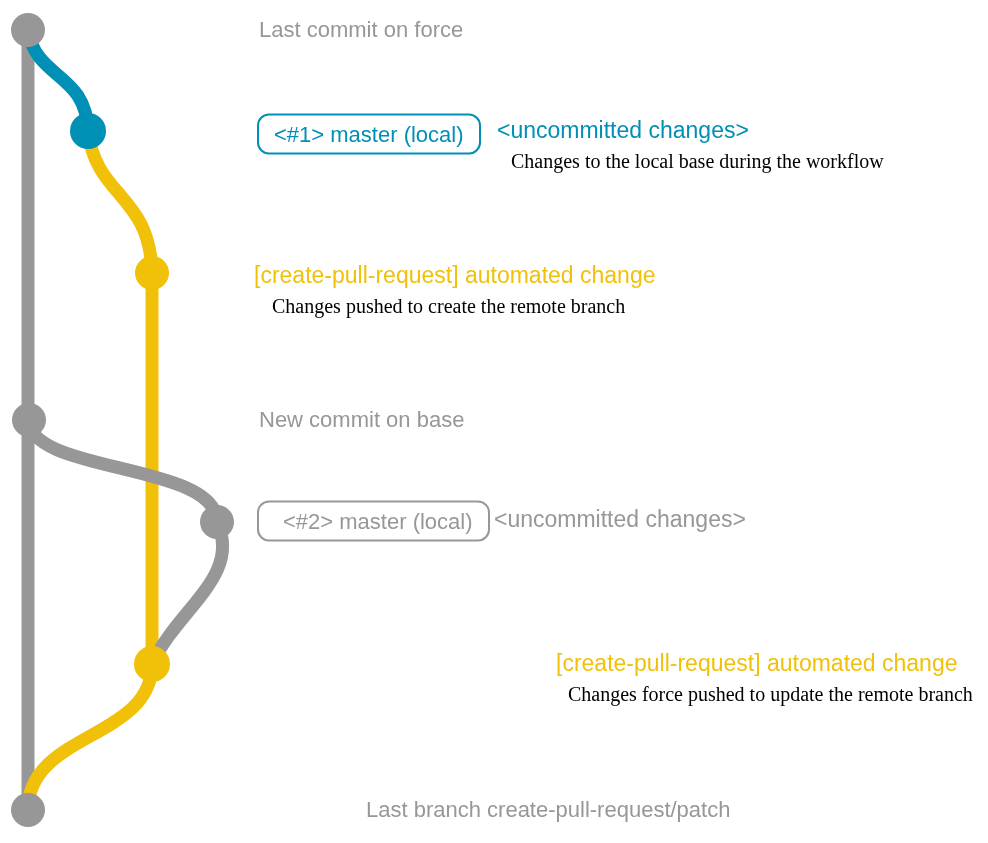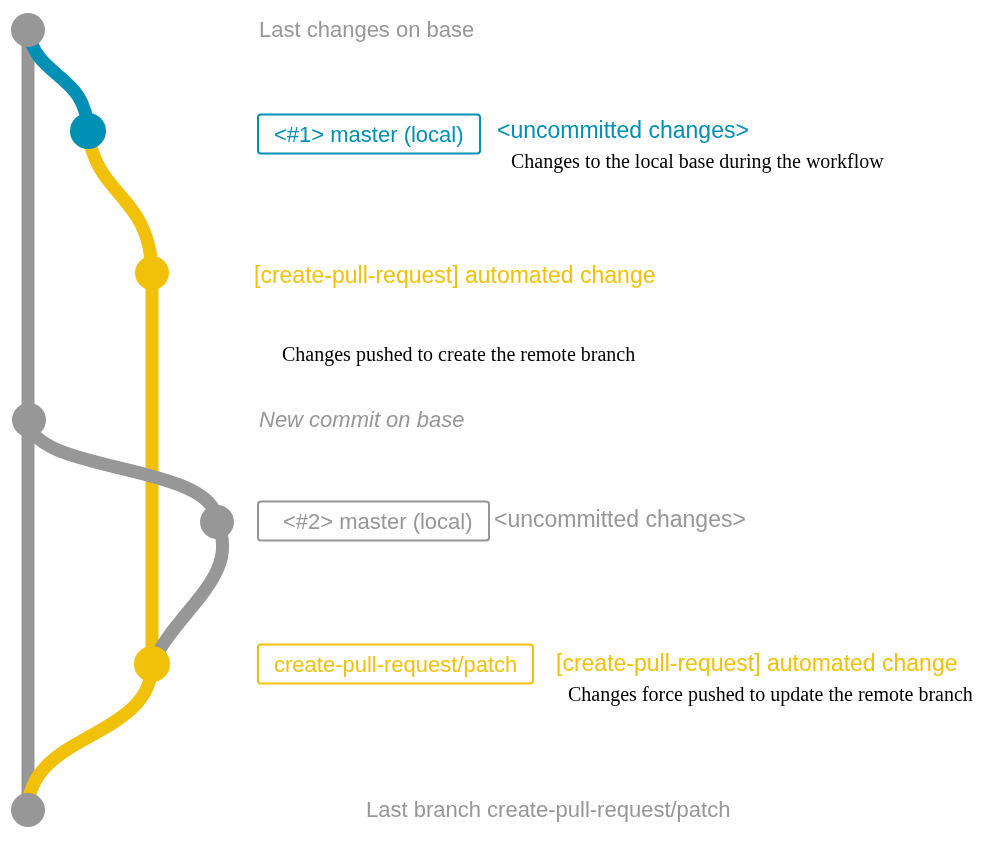--- a/index.html
+++ b/index.html
@@ -19,21 +19,21 @@
     font-size: 22px;
     color: #979797;
     white-space: nowrap;
   }
   .badge {
     position: absolute;
     transform: translateY(-50%);
     font-size: 22px;
     line-height: 1;
     border: 2px solid;            
-    border-radius: 4px;
+    border-radius: 12px;
     padding: 8px 15px 7px 15px;
     background: #ffffff;
     white-space: nowrap;
     box-sizing: border-box;
   }
   .heading {
     position: absolute;
     transform: translateY(-50%);
     font-size: 23px;
     white-space: nowrap;
@@ -63,33 +63,32 @@
 
     <circle cx="28" cy="30" r="17" fill="#979797"></circle>
     <circle cx="88" cy="131" r="18" fill="#008fb5"></circle>
     <circle cx="152" cy="273" r="17" fill="#f1c109"></circle>
     <circle cx="29" cy="420" r="17" fill="#979797"></circle>
     <circle cx="217" cy="522" r="17" fill="#979797"></circle>
     <circle cx="152" cy="664" r="18" fill="#f1c109"></circle>
     <circle cx="28" cy="810" r="17" fill="#979797"></circle>
   </svg>
 
-  <div class="message" style="left: 259px; top: 30px; color: rgb(151, 151, 151);">Last changes on base</div>
+  <div class="message" style="left: 259px; top: 30px; color: rgb(151, 151, 151);">Last commit on force</div>
 
   <div class="badge" style="left: 257px; top: 134px; color: rgb(0, 143, 181);">&lt;#1&gt; master (local)</div>
   <div class="heading" style="left: 497px; top: 130px; color: rgb(0, 143, 181);">&lt;uncommitted changes&gt;</div>
   <div class="detail" style="left:511px; top:150px;">Changes to the local base during the workflow</div>
 
   <div class="heading" style="left: 254px; top: 275px; color: rgb(241, 193, 9);">[create-pull-request] automated change</div>
-  <div class="detail" style="left:282px; top:295px;margin-top:48px;">Changes pushed to create the remote branch</div>
+  <div class="detail" style="left:272px; top:295px;">Changes pushed to create the remote branch</div>
 
-  <div class="message" style="left: 259px; top: 420px; color: rgb(151, 151, 151); font-style: italic;">New commit on base</div>
+  <div class="message" style="left: 259px; top: 420px; color: rgb(151, 151, 151);">New commit on base</div>
 
   <div class="badge" style="left: 257px; top: 521px; color: rgb(151, 151, 151); padding-left: 24px;">&lt;#2&gt; master (local)</div>
   <div class="heading" style="left: 494px; top: 519px; color: rgb(151, 151, 151);">&lt;uncommitted changes&gt;</div>
 
-  <div class="badge" style="left: 257px; top: 664px; color: rgb(241, 193, 9);">create-pull-request/patch</div>
   <div class="heading" style="left: 556px; top: 663px; color: rgb(241, 193, 9);">[create-pull-request] automated change</div>
   <div class="detail" style="left:568px; top:683px;">Changes force pushed to update the remote branch</div>
 
   <div class="message" style="left: 366px; top: 810px; color: rgb(151, 151, 151);">Last branch create-pull-request/patch</div>
 
 </div>
 
 </body></html>

